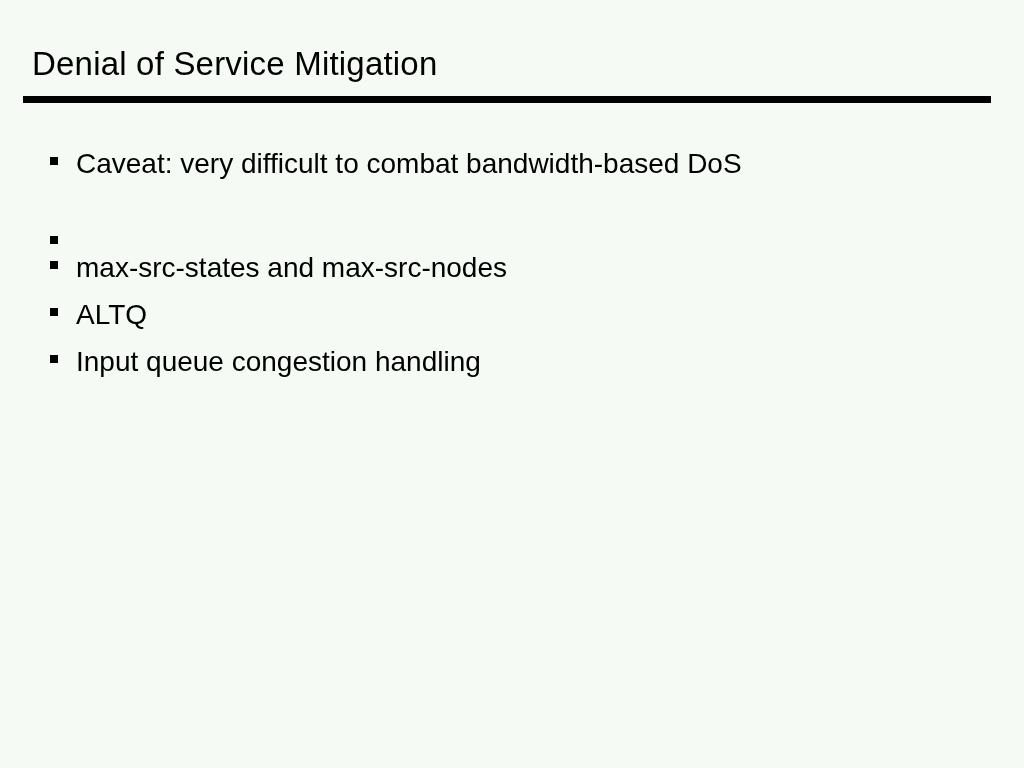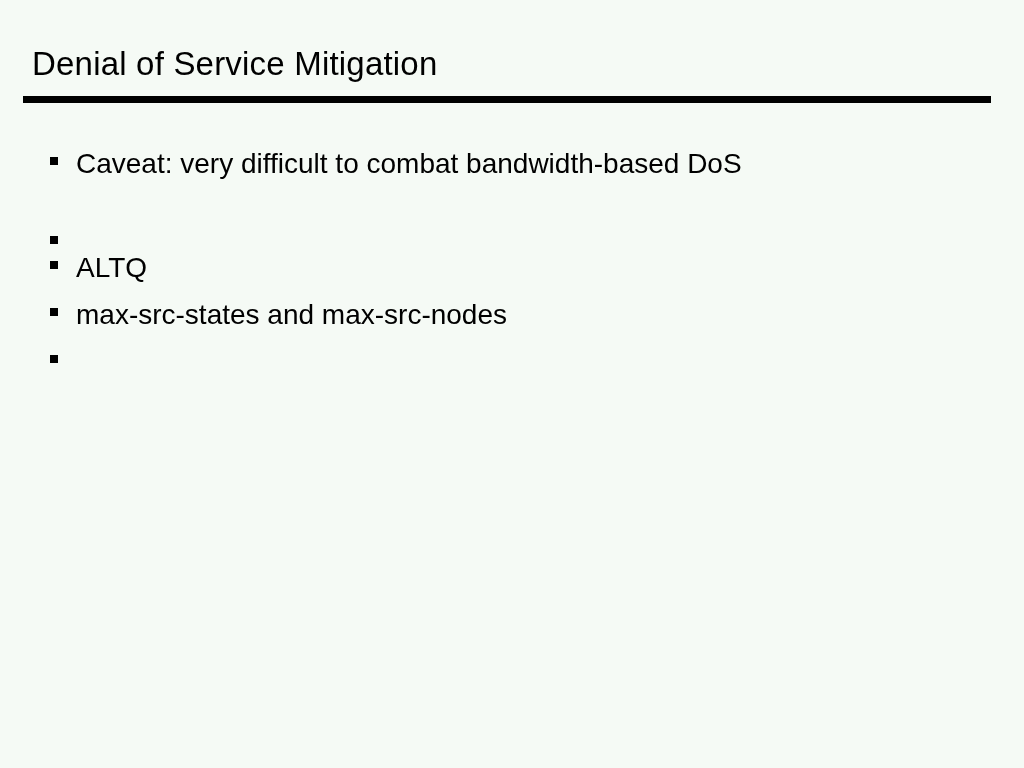--- a/index.html
+++ b/index.html
@@ -84,26 +84,27 @@
 
     <div class="spacer-gap"></div>
 
 
     <div class="bullet-item">
       <span class="bullet-marker"></span>
     </div>
 
     <div class="bullet-item">
       <span class="bullet-marker"></span>
+      <span class="bullet-text">max-src-states and max-src-nodes</span>
+    </div>
+
+    <div class="bullet-item">
+      <span class="bullet-marker"></span>
       <span class="bullet-text">ALTQ</span>
     </div>
 
     <div class="bullet-item">
       <span class="bullet-marker"></span>
-      <span class="bullet-text">max-src-states and max-src-nodes</span>
-    </div>
-
-    <div class="bullet-item">
-      <span class="bullet-marker"></span>
+      <span class="bullet-text">Input queue congestion handling</span>
     </div>
 
   </div>
 </div>
 
 </body></html>

